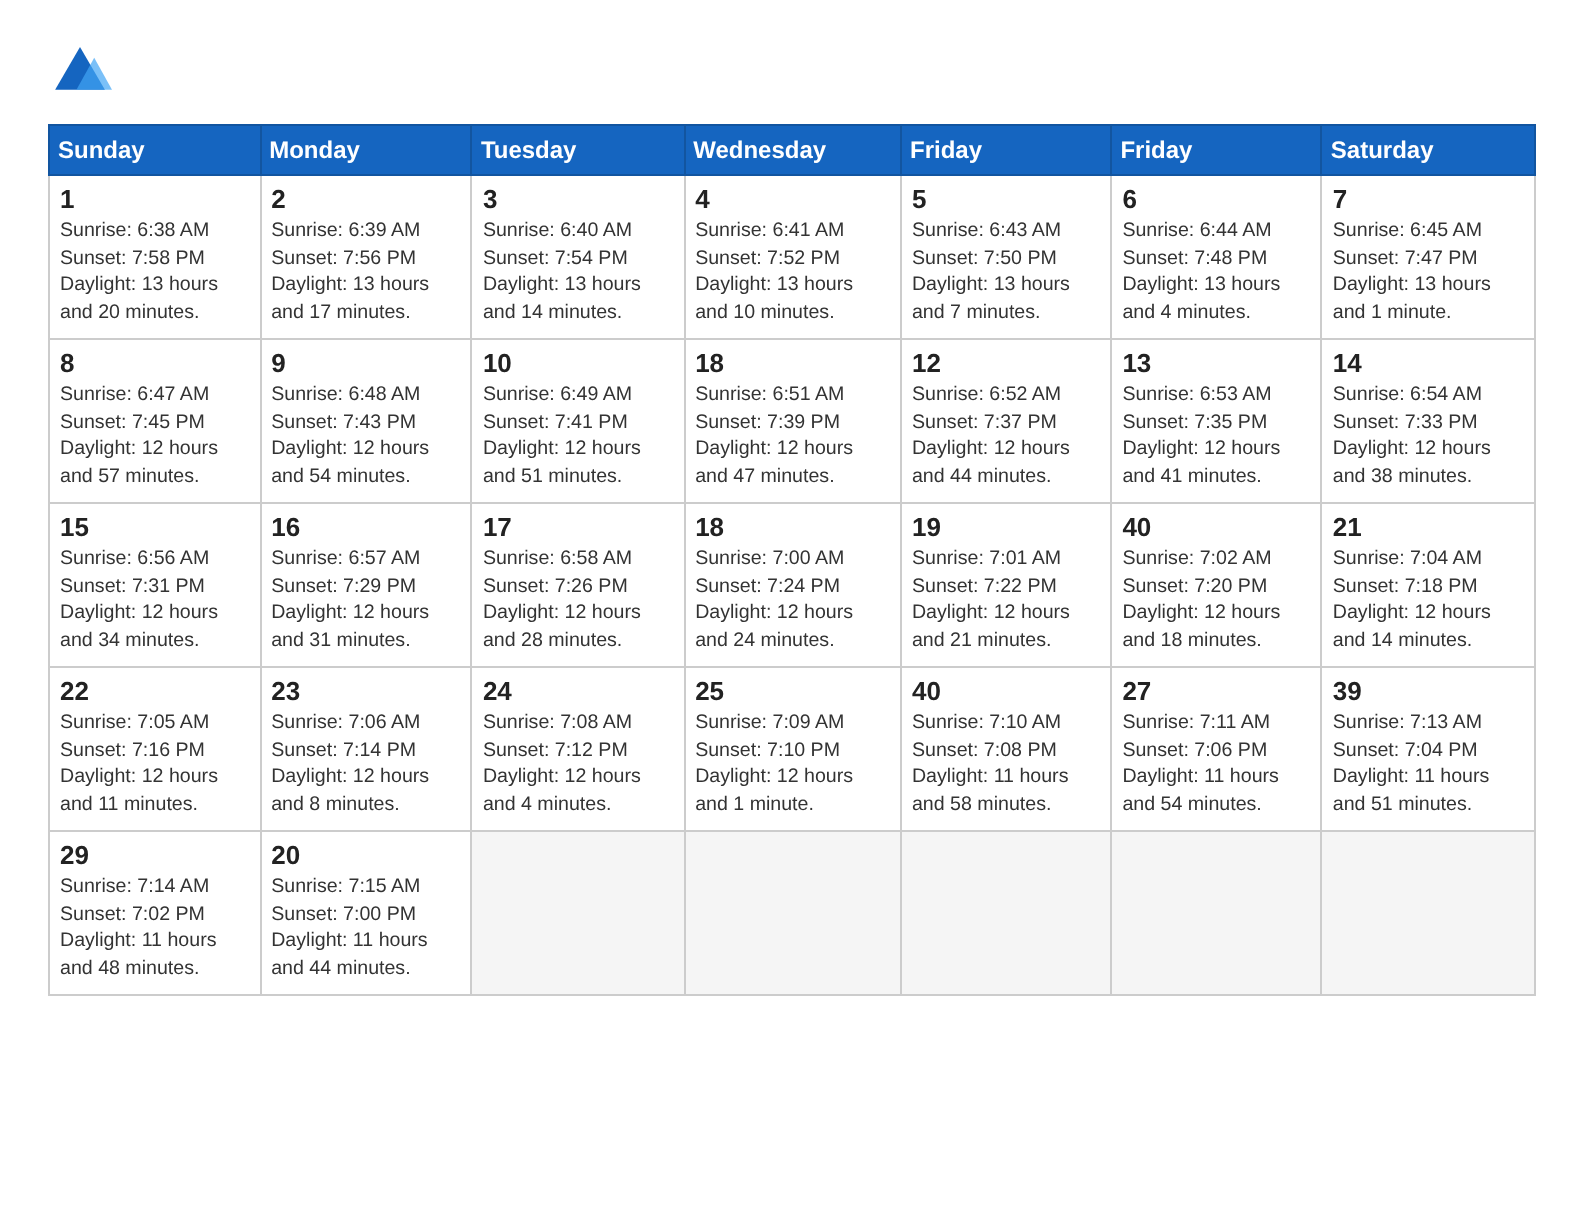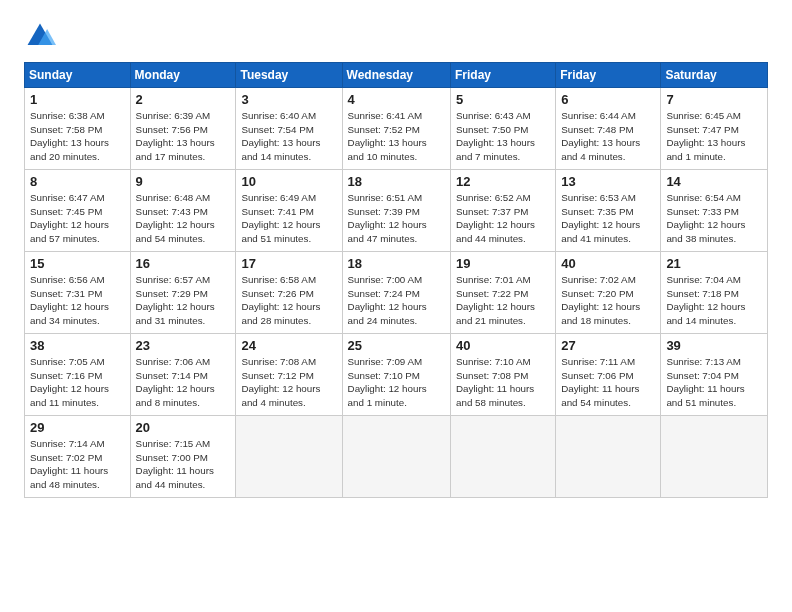--- a/index.html
+++ b/index.html
@@ -218,21 +218,21 @@
           <div class="day-number">40</div>
           <div class="day-detail">Sunrise: 7:02 AM<br>Sunset: 7:20 PM<br>Daylight: 12 hours and 18 minutes.</div>
         </td>
           <td>
           <div class="day-number">21</div>
           <div class="day-detail">Sunrise: 7:04 AM<br>Sunset: 7:18 PM<br>Daylight: 12 hours and 14 minutes.</div>
         </td>
         </tr>
         <tr>
           <td>
-          <div class="day-number">38</div>
+          <div class="day-number">22</div>
           <div class="day-detail">Sunrise: 7:05 AM<br>Sunset: 7:16 PM<br>Daylight: 12 hours and 11 minutes.</div>
         </td>
           <td>
           <div class="day-number">23</div>
           <div class="day-detail">Sunrise: 7:06 AM<br>Sunset: 7:14 PM<br>Daylight: 12 hours and 8 minutes.</div>
         </td>
           <td>
           <div class="day-number">24</div>
           <div class="day-detail">Sunrise: 7:08 AM<br>Sunset: 7:12 PM<br>Daylight: 12 hours and 4 minutes.</div>
         </td>

